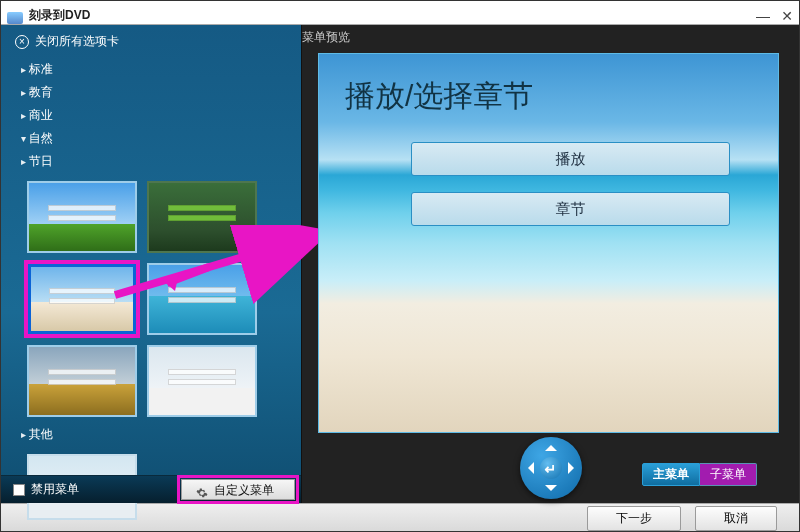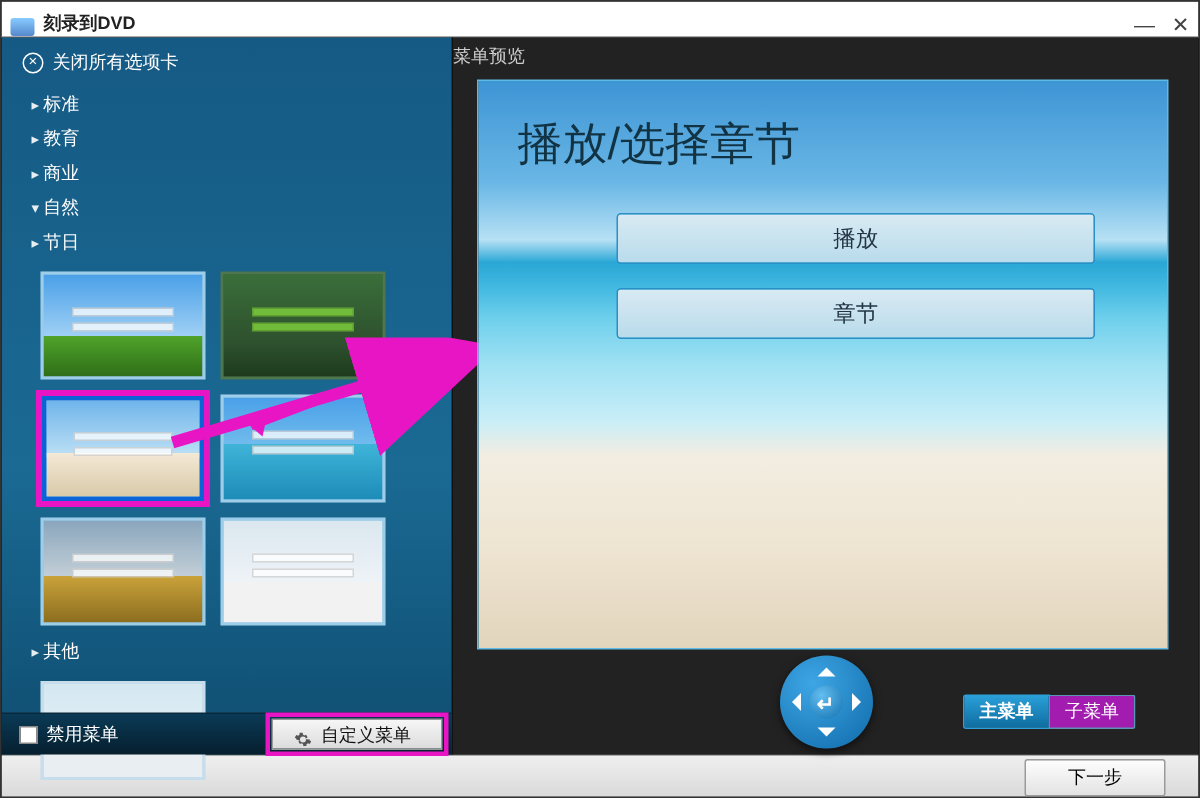--- a/index.html
+++ b/index.html
@@ -240,13 +240,14 @@
       <div class="menu-tabs">
         <div class="mtab active"><span>主菜单</span></div>
         <div class="mtab"><span>子菜单</span></div>
       </div>
     </div>
   </div>
 </div>
 
 <div class="footer">
   <button class="fbtn"><span>下一步</span></button>
+  <button class="fbtn"><span>取消</span></button>
 </div>
 
 </body></html>

